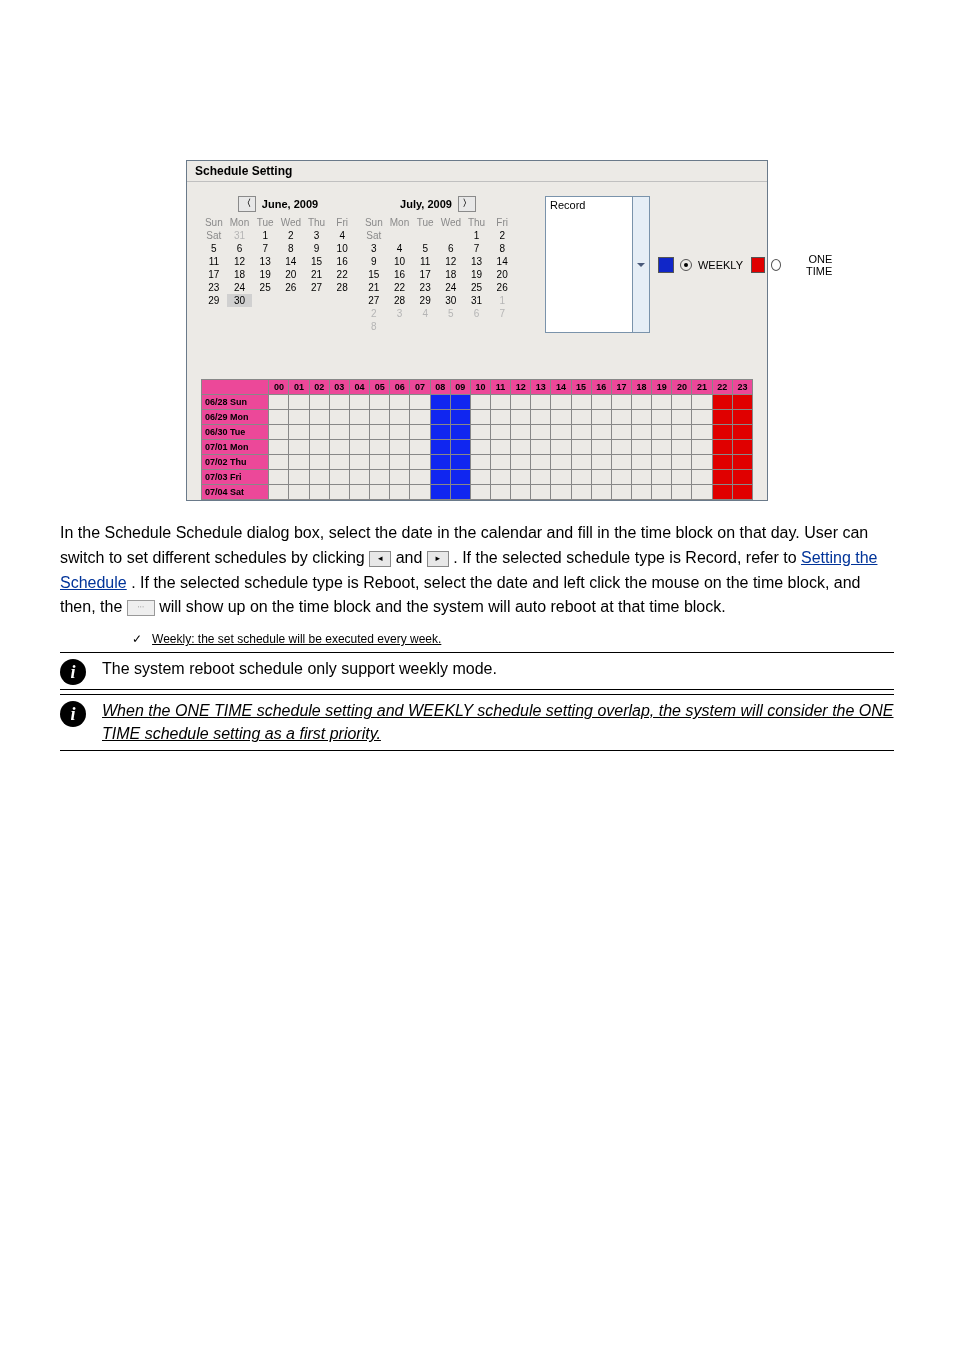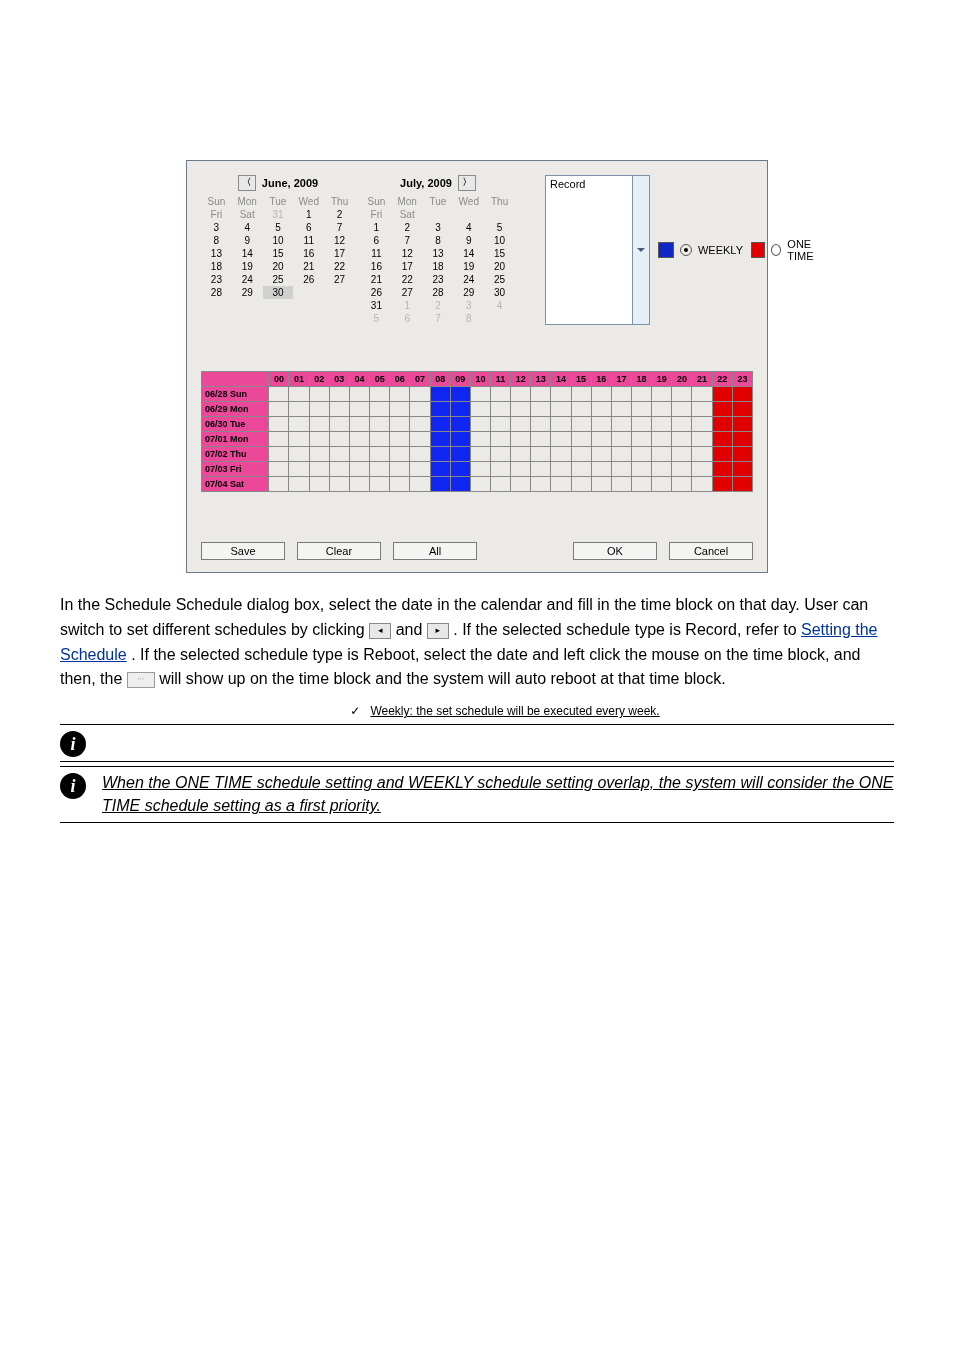--- a/index.html
+++ b/index.html
@@ -57,21 +57,21 @@
     width:16px; height:14px;
     background:#e8e8e8;
     border:1px solid #8a8a8a;
     font-size:9px;
     line-height:12px;
     text-align:center;
     cursor:pointer;
   }
   .cal-grid {
     display:grid;
-    grid-template-columns: repeat(5, 1fr);
+    grid-template-columns: repeat(6, 1fr);
     text-align:center;
     font-size:10px;
     color:#000;
   }
   .cal-dow { color:#8a8a8a; padding:1px 0;}
   .cal-day { padding:1px 0; }
   .cal-day.other { color:#b5b5b5; }
   .cal-day.sel { background:#d0d0d0; }
   .legend-area {
     display:flex;
@@ -92,21 +92,21 @@
   }
   .combo-btn {
     width:16px;
     border:1px solid #7a93ab;
     border-left:none;
     background:#e6eef6;
     display:flex;align-items:center;justify-content:center;
     cursor:pointer;
   }
   .chev-down { width:0;height:0;border-left:4px solid transparent;border-right:4px solid transparent;border-top:4px solid #4a5a7a;}
-  .legend-row { display:flex; gap:6px; align-items:center; font-size:11px;}
+  .legend-row { display:flex; gap:6px; align-items:center; font-size:11px;text-align:right;}
   .swatch { width:14px;height:14px;border:1px solid #555;}
   .swatch.blue { background:#1026c8; }
   .swatch.red { background:#e00000; }
   .radio { width:10px;height:10px;border:1px solid #555;border-radius:50%;display:inline-flex;align-items:center;justify-content:center;}
   .radio.checked::after{content:"";width:4px;height:4px;background:#000;border-radius:50%;}
 
   .schedule-table {
     margin: 40px 14px 0;
     border:1px solid #888;
     border-collapse:collapse;
@@ -144,21 +144,21 @@
     display:inline-block; width:20px;height:14px;
     border:1px solid #888; background:#e8e8e8;
     text-align:center; font-size:9px; line-height:12px; vertical-align:middle;
   }
   .inline-tiny { display:inline-block; width:26px; height:14px; border:1px solid #999; background:#eee; vertical-align:middle; font-size:7px; line-height:12px; text-align:center; color:#666;}
   a.link { color:#003399; text-decoration:underline; }
   .under { text-decoration:underline; }
 
   .bullet-list { margin:6px 0 6px 80px; padding:0; list-style:none;}
   .bullet-list li::before { content:"\2713"; margin-right:10px; margin-left:-24px; }
-  .bullet-list li { margin:2px 8px;text-align:center; }
+  .bullet-list li { margin:2px 16px; }
 
   hr.rule { border:none; border-top:1.5px solid #000; margin:4px 0;}
   .info-row { display:flex; align-items:flex-start; gap:16px; margin:0 0 2px;}
   .info-icon {
     width:26px;height:26px;border-radius:50%;
     background:#000;color:#fff;
     font-weight:bold;font-style:italic;
     display:flex;align-items:center;justify-content:center;
     font-family: "Times New Roman", serif;
     font-size:18px;
@@ -166,20 +166,21 @@
     margin-top:2px;
   }
   .info-text { font-size:16px; line-height:1.45; }
   .info-text.italic { font-style:italic;text-decoration:underline; }
 </style>
 </head>
 <body>
 <div class="page">
 
 <div class="dialog">
+  <div class="dialog-title">Schedule Setting</div>
   <div class="dialog-body">
     <div class="calendars">
 
       <div class="cal">
         <div class="cal-header">
           <span class="nav-btn">〈</span>
           <span>June, 2009</span>
         </div>
         <div class="cal-grid" id="june-grid">
               <div class="cal-dow">Sun</div>
@@ -518,28 +519,20 @@
             <td></td>
             <td></td>
             <td></td>
             <td></td>
             <td class="cell-red"></td>
             <td class="cell-red"></td>
           </tr>
         </tbody>
   </table>
 
-  <div class="dialog-buttons">
-    <span class="dlg-btn">Save</span>
-    <span class="dlg-btn">Clear</span>
-    <span class="dlg-btn">All</span>
-    <span class="spacer"></span>
-    <span class="dlg-btn">OK</span>
-    <span class="dlg-btn">Cancel</span>
-  </div>
 </div>
 
 <p class="body-text">
   <span>In the Schedule Schedule dialog box, select the date in the calendar and fill in the time block on that day. User can switch to set different schedules by clicking </span>
   <span class="inline-icon-prev">◂</span>
   <span> and </span>
   <span class="inline-icon-next">▸</span>
   <span>. If the selected schedule type is Record, refer to </span>
   <a class="link" href="#">Setting the Schedule</a>
   <span>. If the selected schedule type is Reboot, select the date and left click the mouse on the time block, and then, the </span>
@@ -547,20 +540,21 @@
   <span> will show up on the time block and the system will auto reboot at that time block.</span>
 </p>
 
 <ul class="bullet-list">
   <li><span class="under">Weekly: the set schedule will be executed every week.</span></li>
 </ul>
 
 <hr class="rule">
 <div class="info-row">
   <div class="info-icon">i</div>
+  <div class="info-text">The system reboot schedule only support weekly mode.</div>
 </div>
 <hr class="rule">
 
 
 <hr class="rule">
 <div class="info-row">
   <div class="info-icon">i</div>
   <div class="info-text italic">When the ONE TIME schedule setting and WEEKLY schedule setting overlap, the system will consider the ONE TIME schedule setting as a first priority.</div>
 </div>
 <hr class="rule">

